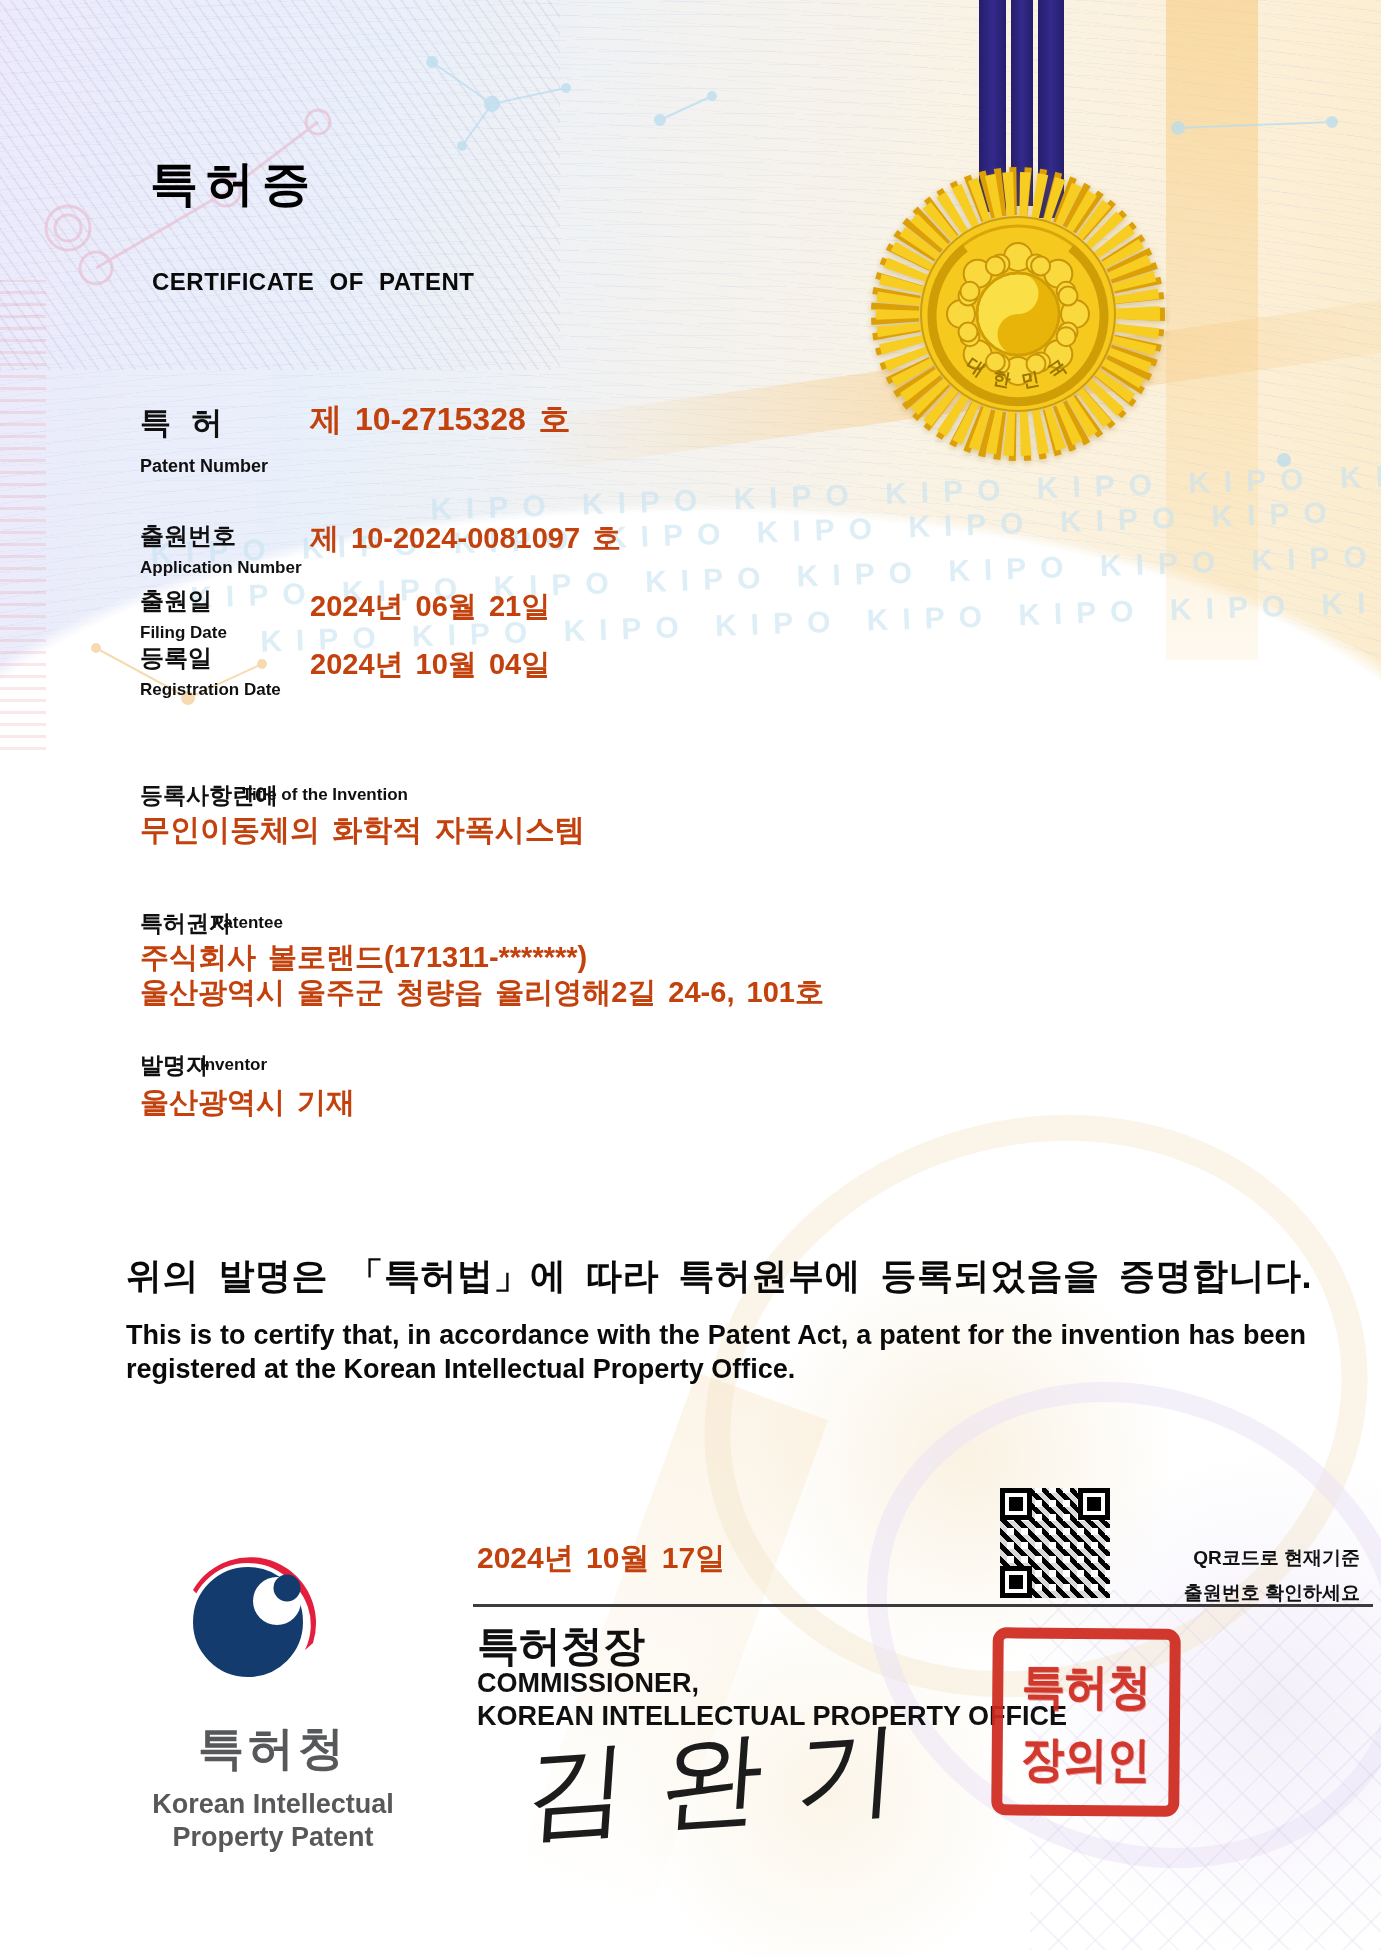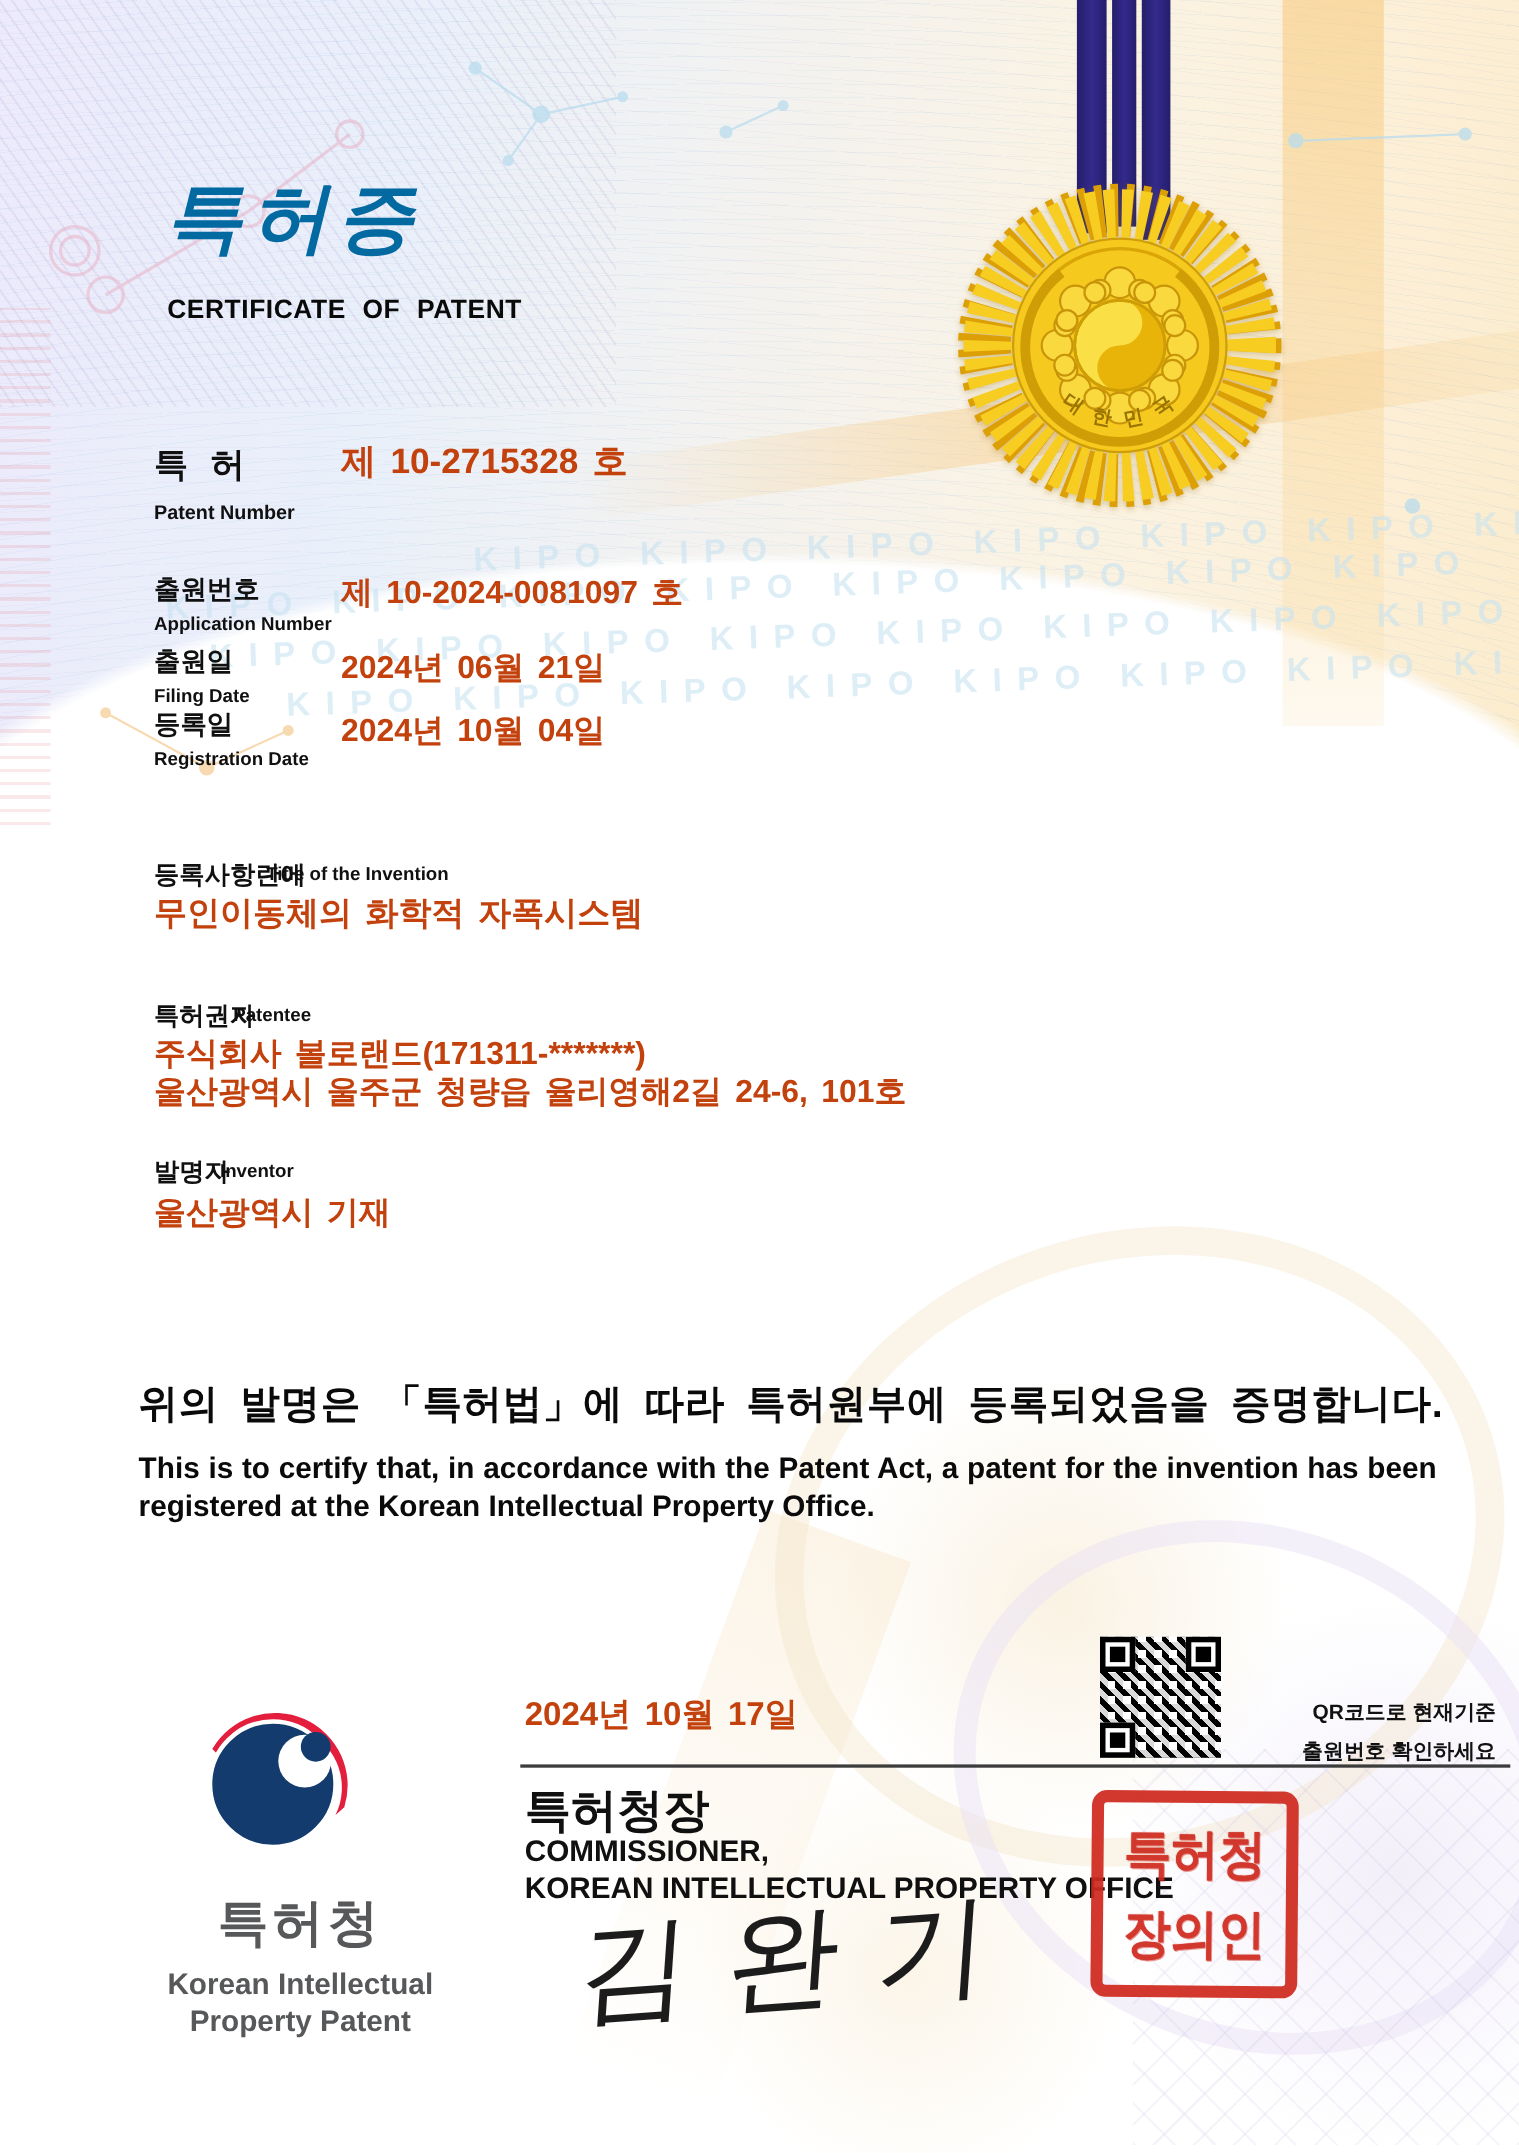--- a/index.html
+++ b/index.html
@@ -41,21 +41,21 @@
     background:linear-gradient(rgba(247,228,196,.40), rgba(247,228,196,0));}
 
   
   .ribbons{left:979px;top:0;display:flex;gap:5px;align-items:flex-start;z-index:2;}
   .ribbon{background:linear-gradient(90deg,#241e6b,#332a8c 50%,#241e6b);}
 
   
   .lab-ko{font-weight:800;color:#101010;}
   .lab-en{font-weight:700;color:#101010;font-size:17px;}
   .val{font-weight:800;color:#c2410c;word-spacing:4px;white-space:nowrap;}
-  .title-ko{font-size:70px;font-weight:800;letter-spacing:8px;color:#0369a1;font-style:italic;}
+  .title-ko{font-size:48px;font-weight:800;letter-spacing:8px;color:#000000;}
   .title-en{font-size:24px;font-weight:800;letter-spacing:.5px;word-spacing:8px;color:#0a0a0a;}
   .stmt-ko{font-size:36px;font-weight:800;letter-spacing:.5px;word-spacing:9px;color:#0a0a0a;white-space:nowrap;}
   .stmt-en{font-size:27px;font-weight:700;line-height:1.26;text-align:justify;color:#0a0a0a;}
   .gray{color:#57585a;margin-left:20px;}
 
   
   .qr{width:110px;height:110px;background-color:#fff;
     background-image:
       repeating-linear-gradient(45deg, rgba(255,255,255,.85) 0 5px, transparent 5px 10px),
       repeating-linear-gradient(0deg, #000 0 7px, transparent 7px 14px),

